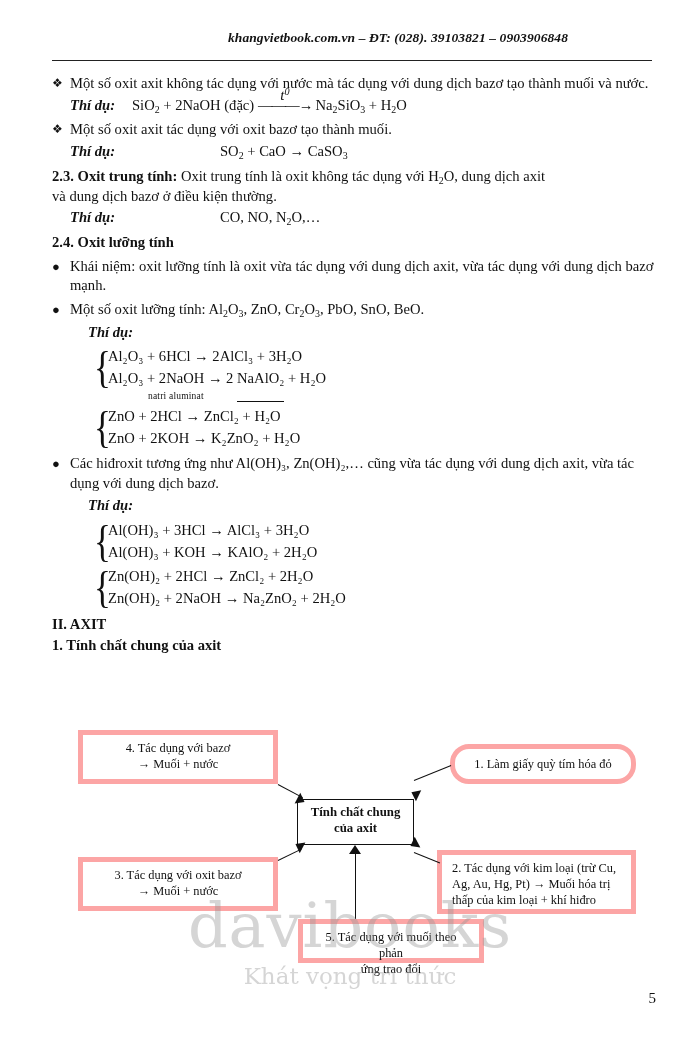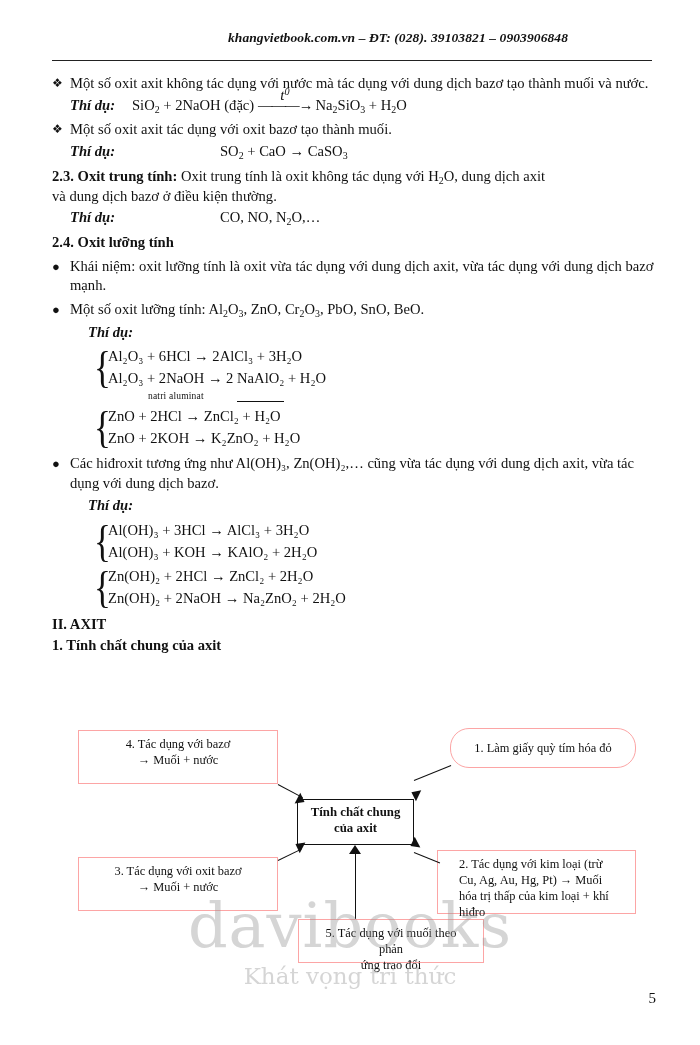--- a/index.html
+++ b/index.html
@@ -151,25 +151,25 @@
   
   .diagram {
     position: absolute;
     left: 52px;
     top: 700px;
     width: 604px;
     height: 270px;
   }
   .dbox {
     position: absolute;
-    border: 1px solid #fca5a5;
+    border: 5px solid #fca5a5;
     box-sizing: border-box;
     font-size: 12.4px;
     line-height: 1.3;
-    padding: 5px 21px;
+    padding: 5px 10px;
     background: transparent;
     text-align: center;
   }
   .dbox.left-text {
     text-align: left;
   }
   .center-box {
     position: absolute;
     border: 1px solid #111;
     box-sizing: border-box;
@@ -326,21 +326,21 @@
 
   </div>
 
   <div class="diagram">
 
     <div class="dbox" style="left:26px; top:30px; width:200px; height:54px;">
       <div>4. Tác dụng với bazơ</div>
       <div>→ Muối + nước</div>
     </div>
 
-    <div class="dbox" style="left:398px; top:28px; width:186px; height:40px; display:flex; align-items:center; justify-content:center;border-radius:19px;">
+    <div class="dbox" style="left:398px; top:44px; width:186px; height:40px; display:flex; align-items:center; justify-content:center;border-radius:19px;">
       <div>1. Làm giấy quỳ tím hóa đỏ</div>
     </div>
 
     <div class="center-box" style="left:245px; top:99px; width:117px; height:46px;">
       <div>Tính chất chung</div>
       <div>của axit</div>
     </div>
 
     <div class="dbox" style="left:26px; top:157px; width:200px; height:54px;">
       <div>3. Tác dụng với oxit bazơ</div>

